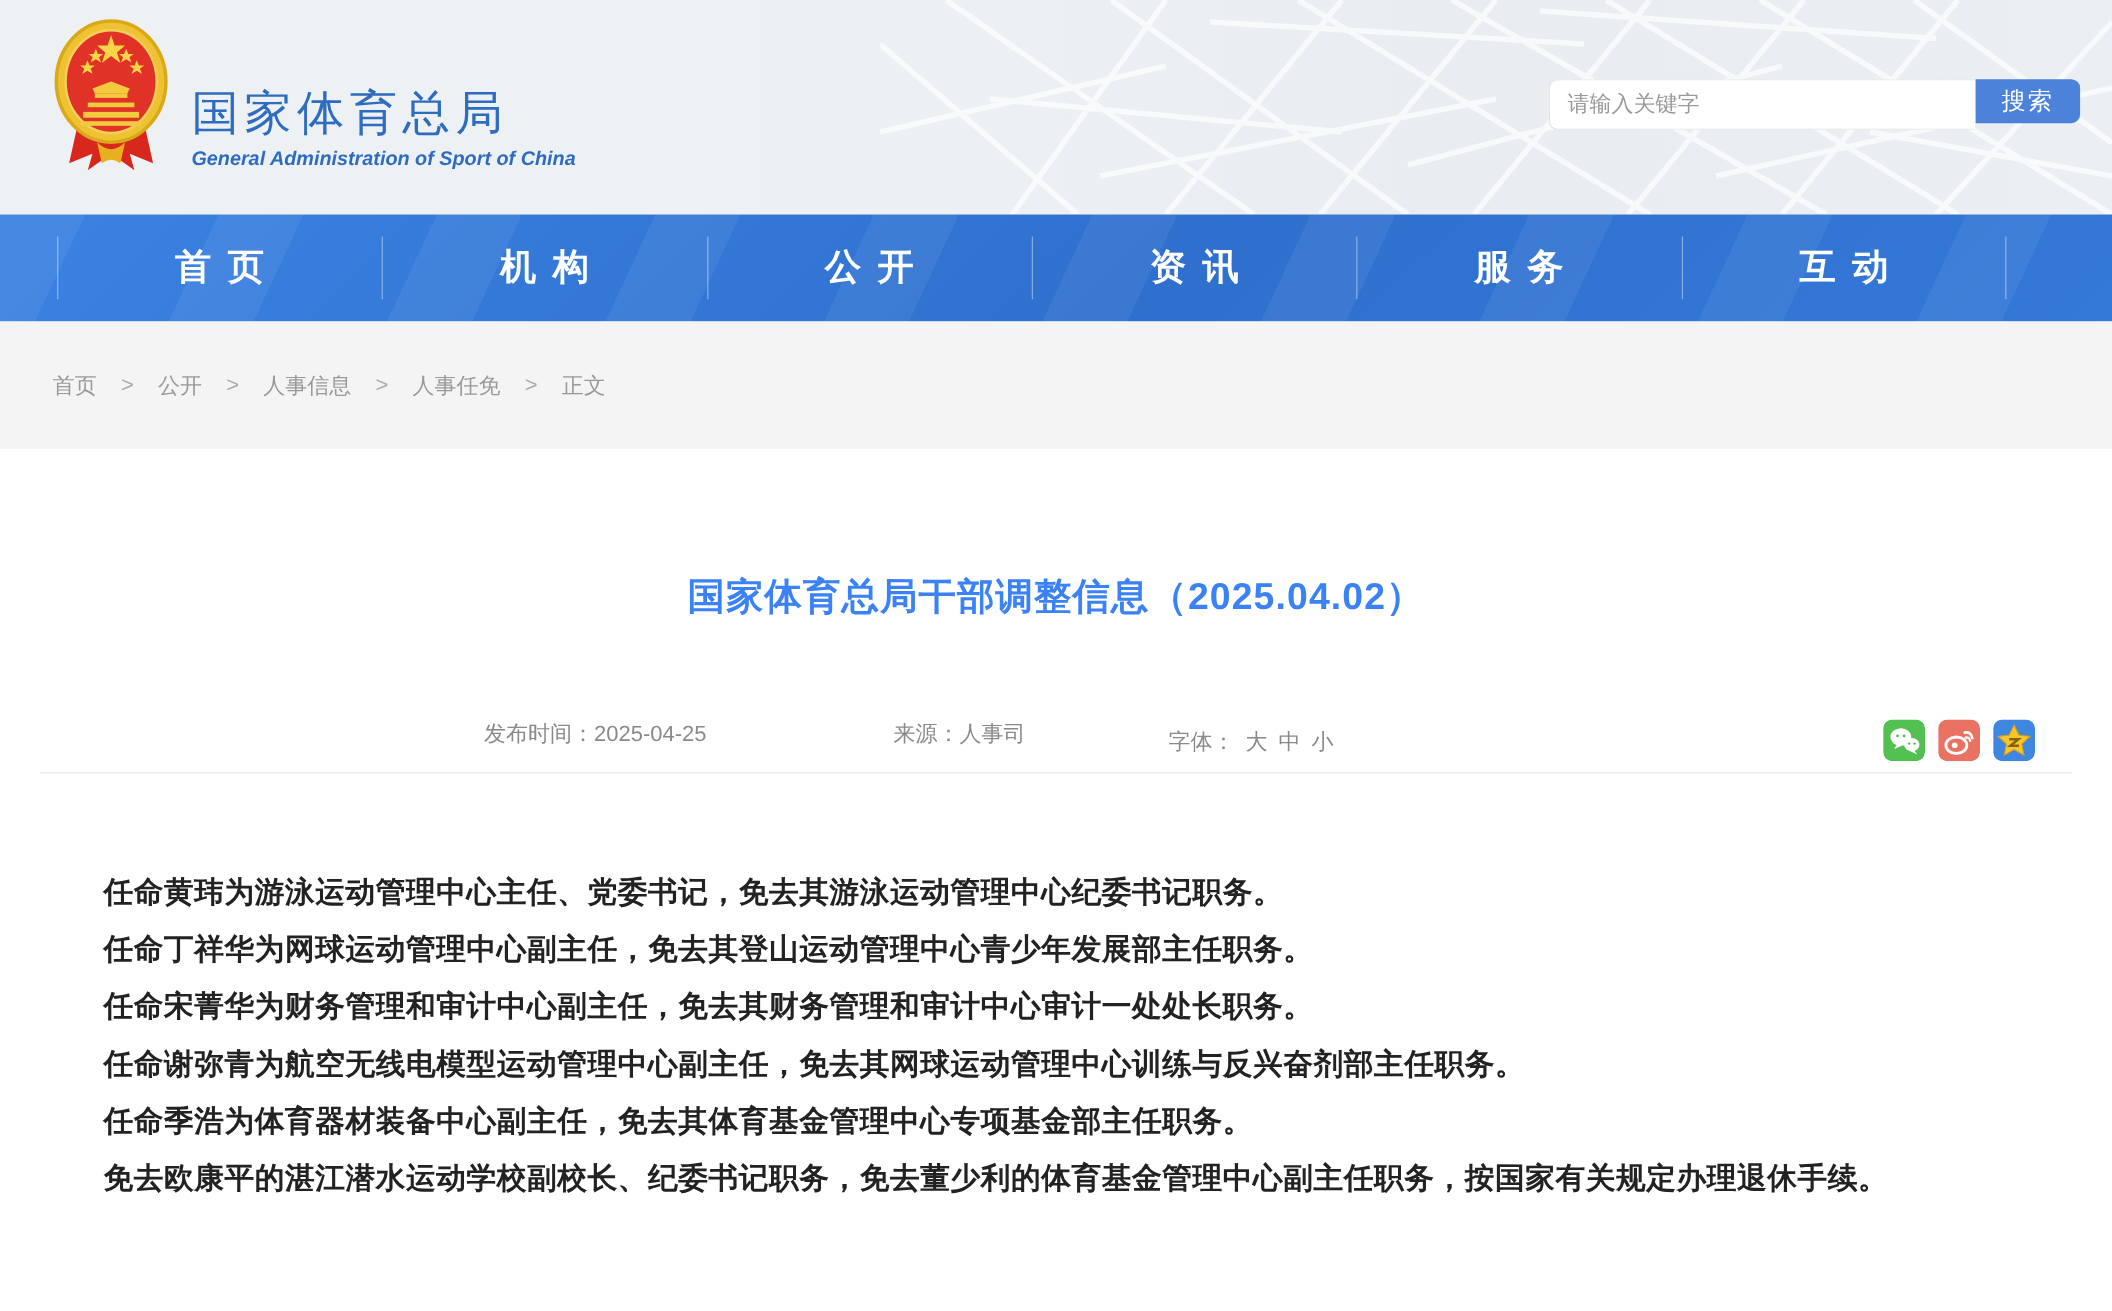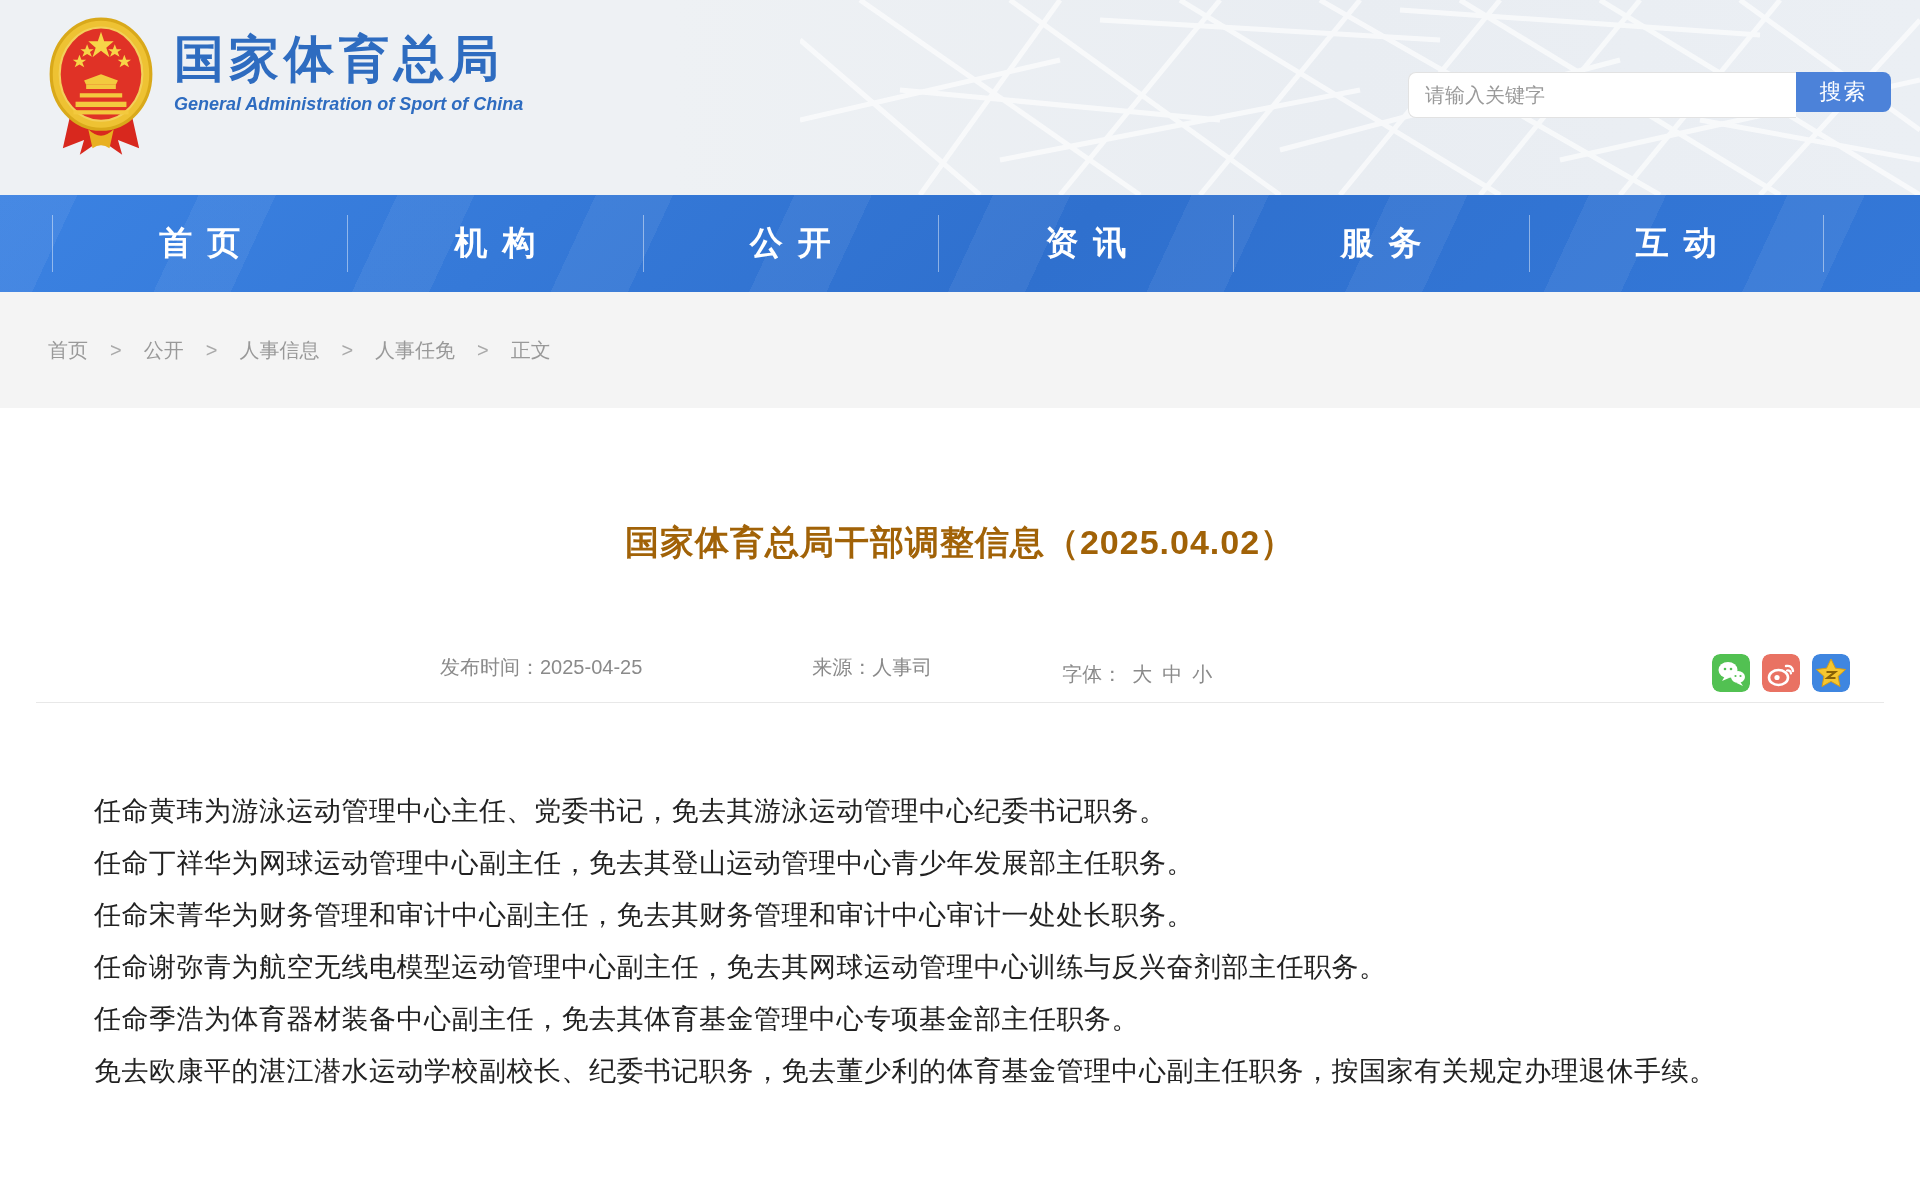--- a/index.html
+++ b/index.html
@@ -12,21 +12,21 @@
   
   .header {
     position:relative; height:195px;
     background:linear-gradient(90deg,#eef1f4 35%, #e9edf2 70%, #ebeff4 100%);
     overflow:hidden;
   }
   .mesh { position:absolute; top:0; right:0; pointer-events:none; }
   .logo-link { position:absolute; left:48px; top:14px; display:flex; align-items:flex-start; text-decoration:none; }
   .emblem { width:106px; height:150px; flex:0 0 auto; }
   .logo-text { margin-left:20px; padding-top:18px; }
-  .logo-cn { font-size:50px; font-weight:bold; color:#2e6cc0; letter-spacing:5px; line-height:1.1; }
+  .logo-cn { font-size:43px; font-weight:normal; color:#2e6cc0; letter-spacing:5px; line-height:1.1;margin-top:48px; }
   .logo-en { font-size:18px; font-weight:bold; color:#2e6cc0; margin-top:7px; letter-spacing:0px;font-style:italic; }
   .search-wrap { position:absolute; left:1408px; top:72px; display:flex; height:46px; }
   .search-input {
     width:388px; height:46px; border:1px solid #e2e2e2; border-right:none;
     border-radius:8px 0 0 8px; padding:0 16px; font-size:20px; color:#333;
     background:#ffffff; outline:none;
   }
   .search-input::placeholder { color:#9a9a9a; }
   .search-btn {
     width:95px; height:40px; border:none; background:#4c82d9; color:#ffffff;
@@ -61,35 +61,35 @@
   
   .breadcrumb {
     height:116px; background:#f4f4f4; display:flex; align-items:center;
     padding-left:48px; font-size:20px; color:#999999;
   }
   .crumb { color:#999999; text-decoration:none; cursor:pointer; }
   .crumb-sep { margin:0 22px; color:#aaaaaa; }
 
   
   .article-title {
-    margin-top:112px; text-align:center; color:#a16207;
+    margin-top:112px; text-align:center; color:#3b82f6;
     font-size:34px; font-weight:bold; letter-spacing:1px;
   }
   .meta-row {
     margin-top:88px; height:40px; display:flex; 
     padding:0 40px; font-size:20px; color:#8a8a8a;
   }
   .meta-publish { margin-left:400px; }
   .meta-source { margin-left:170px; }
   .meta-font { margin-left:130px; display:flex; align-items:center; }
   .font-size-opt { margin-left:10px; cursor:pointer; color:#8a8a8a; }
   .share-icons { margin-left:auto; margin-right:30px; display:flex; gap:12px; }
   .share-icon { width:38px; height:38px; border-radius:8px; cursor:pointer; display:block; }
   .divider { margin:8px 36px 0 36px; border-top:1px solid #e8e8e8; }
-  .article-body { margin-top:82px; padding:0 40px; }
+  .article-body { margin-top:82px; padding:0 40px;font-weight:bold; }
   .article-body p {
     margin:0; font-size:27px; line-height:52px; color:#222222;
     text-indent:2em; letter-spacing:0.5px;
   }
 </style>
 </head>
 <body>
 
 <div class="header">
   <svg class="mesh" width="1120" height="195" viewBox="0 0 1120 195">

